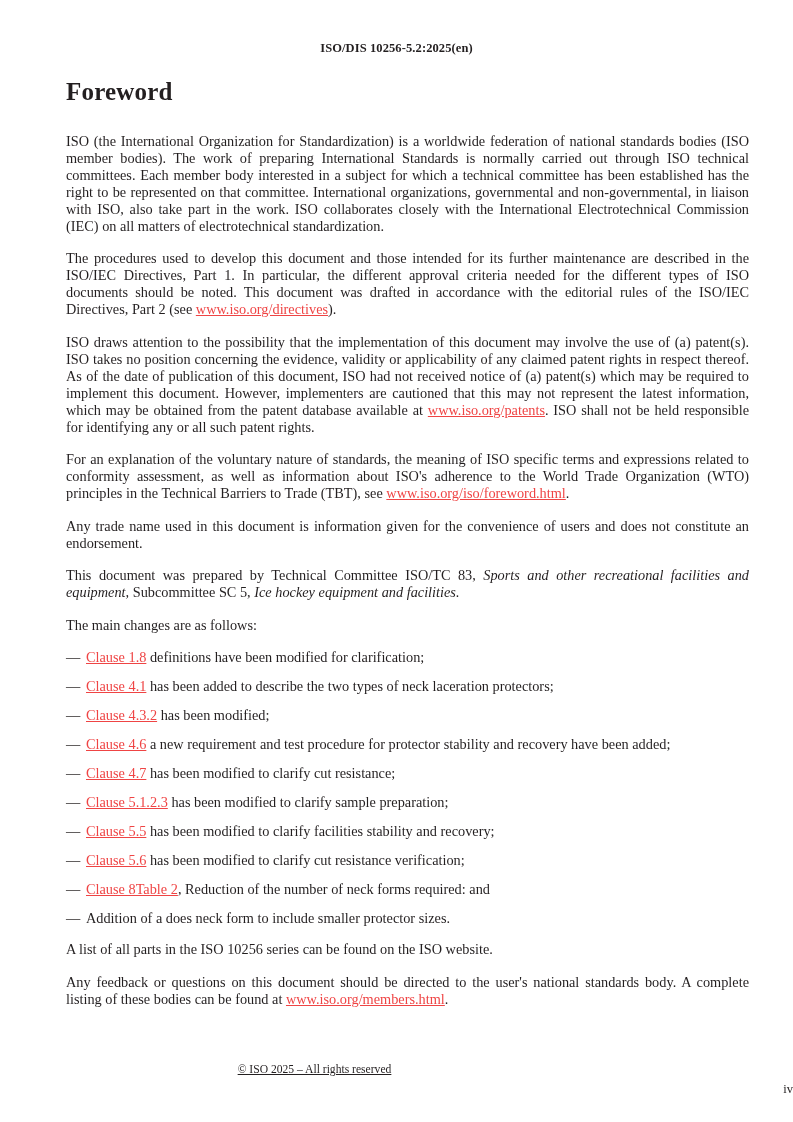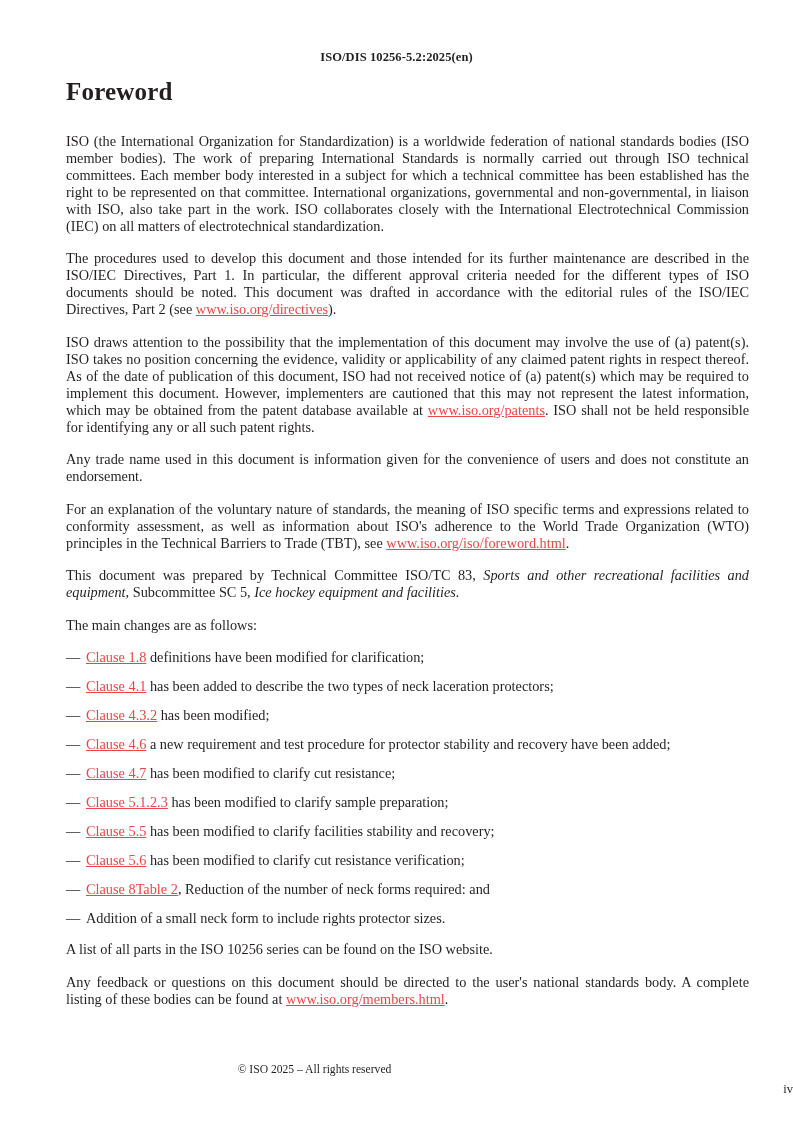--- a/index.html
+++ b/index.html
@@ -16,21 +16,21 @@
     overflow: hidden;
   }
   .page {
     position: absolute;
     inset: 0;
     width: 793px;
     height: 1122px;
   }
   .running-head {
     position: absolute;
-    top: 50px;
+    top: 41px;
     left: 0;
     width: 793px;
     text-align: center;
     font-size: 12.5px;
     font-weight: bold;
     letter-spacing: 0.1px;
     color: #231f20;
   }
   .content {
     position: absolute;
@@ -84,20 +84,21 @@
     font-style: italic;
   }
   .footer {
     position: absolute;
     left: 0;
     top: 1063px;
     width: 629px;
     text-align: center;
     font-size: 11.6px;
     color: #231f20;
+    text-decoration: underline;
   }
   .folio {
     position: absolute;
     left: 0;
     top: 1082px;
     width: 793px;
     text-align: right;
     font-size: 12.5px;
     color: #231f20;
   }
@@ -116,25 +117,25 @@
     <p class="para">ISO (the International Organization for Standardization) is a worldwide federation of national standards bodies (ISO member bodies). The work of preparing International Standards is normally carried out through ISO technical committees. Each member body interested in a subject for which a technical committee has been established has the right to be represented on that committee. International organizations, governmental and non-governmental, in liaison with ISO, also take part in the work. ISO collaborates closely with the International Electrotechnical Commission (IEC) on all matters of electrotechnical standardization.</p>
 
     <p class="para">
       <span>The procedures used to develop this document and those intended for its further maintenance are described in the ISO/IEC Directives, Part 1. In particular, the different approval criteria needed for the different types of ISO documents should be noted. This document was drafted in accordance with the editorial rules of the ISO/IEC Directives, Part 2 (see </span><a class="link" href="#">www.iso.org/directives</a><span>).</span>
     </p>
 
     <p class="para">
       <span>ISO draws attention to the possibility that the implementation of this document may involve the use of (a) patent(s). ISO takes no position concerning the evidence, validity or applicability of any claimed patent rights in respect thereof. As of the date of publication of this document, ISO had not received notice of (a) patent(s) which may be required to implement this document. However, implementers are cautioned that this may not represent the latest information, which may be obtained from the patent database available at </span><a class="link" href="#">www.iso.org/patents</a><span>. ISO shall not be held responsible for identifying any or all such patent rights.</span>
     </p>
 
-    <p class="para">Any trade name used in this document is information given for the convenience of users and does not constitute an endorsement.</p>
-
     <p class="para">
       <span>For an explanation of the voluntary nature of standards, the meaning of ISO specific terms and expressions related to conformity assessment, as well as information about ISO's adherence to the World Trade Organization (WTO) principles in the Technical Barriers to Trade (TBT), see </span><a class="link" href="#">www.iso.org/iso/foreword.html</a><span>.</span>
     </p>
+
+    <p class="para">Any trade name used in this document is information given for the convenience of users and does not constitute an endorsement.</p>
 
     <p class="para">
       <span>This document was prepared by Technical Committee ISO/TC 83, </span><em>Sports and other recreational facilities and equipment,</em><span> Subcommittee SC 5, </span><em>Ice hockey equipment and facilities.</em>
     </p>
 
 
     <p class="para changes-intro">The main changes are as follows:</p>
 
     <ul class="changes">
       <li>
@@ -158,21 +159,21 @@
       <li>
         <span class="dash">—</span><a class="link" href="#">Clause 5.5</a><span> has been modified to clarify facilities stability and recovery;</span>
       </li>
       <li>
         <span class="dash">—</span><a class="link" href="#">Clause 5.6</a><span> has been modified to clarify cut resistance verification;</span>
       </li>
       <li>
         <span class="dash">—</span><a class="link" href="#">Clause 8Table 2</a><span>, Reduction of the number of neck forms required: and</span>
       </li>
       <li>
-        <span class="dash">—</span><span>Addition of a small neck form to include rights protector sizes.</span>
+        <span class="dash">—</span><span>Addition of a does neck form to include smaller protector sizes.</span>
       </li>
     </ul>
 
     <p class="para">A list of all parts in the ISO 10256 series can be found on the ISO website.</p>
 
     <p class="para">
       <span>Any feedback or questions on this document should be directed to the user's national standards body. A complete listing of these bodies can be found at </span><a class="link" href="#">www.iso.org/members.html</a><span>.</span>
     </p>
 
   </div>

